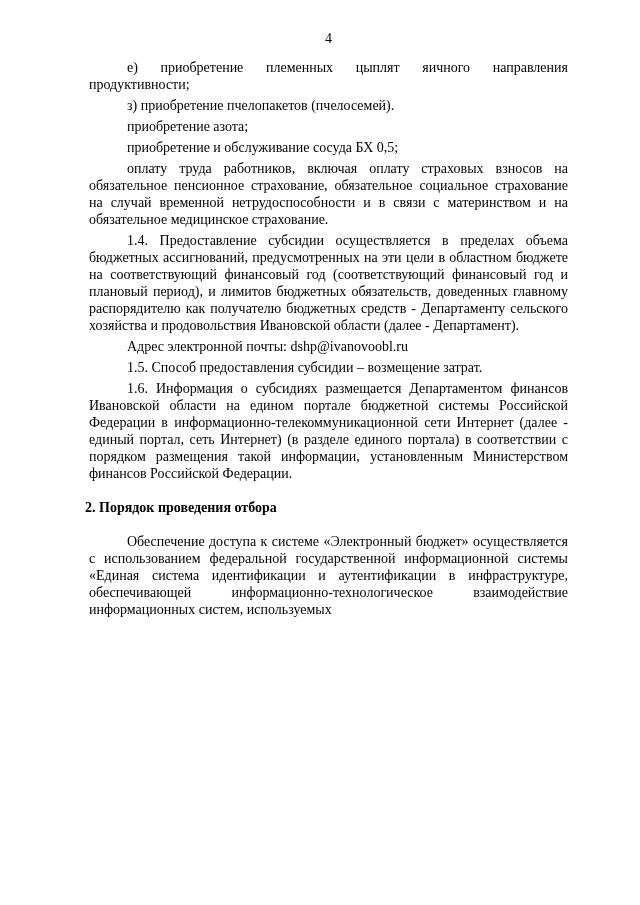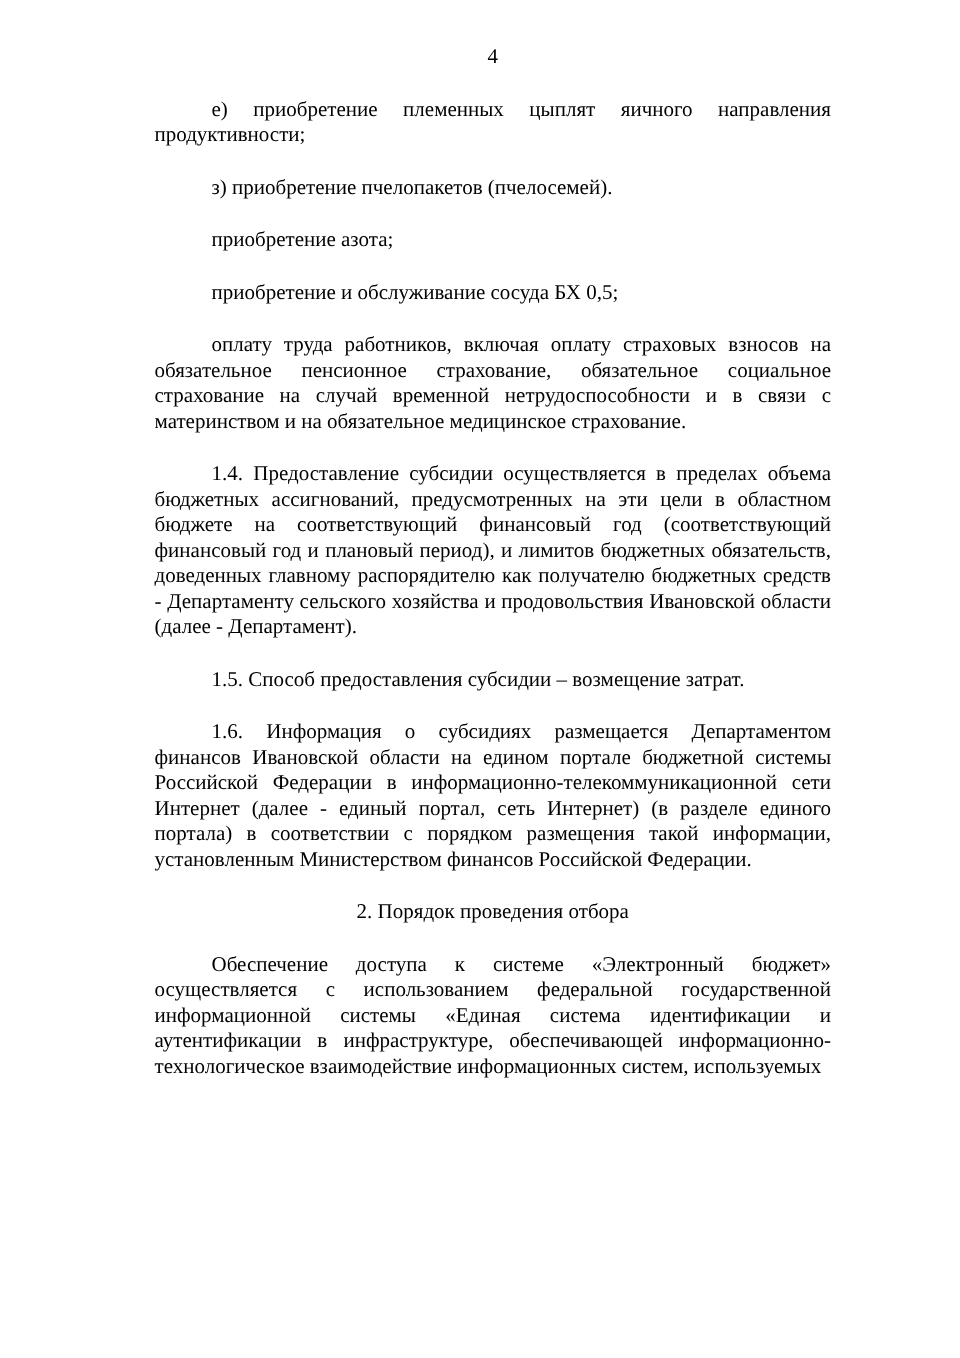--- a/index.html
+++ b/index.html
@@ -18,41 +18,42 @@
     line-height: 17px;
     box-sizing: border-box;
     padding: 30px 68px 20px 85px;
     overflow: hidden;
   }
   .page-number {
     text-align: center;
     margin-bottom: 12px;
   }
   .doc-body p {
-    margin: 18px;
+    margin: 4px;
     text-align: justify;
     text-indent: 38px;
   }
   .doc-body p.heading {
-    text-align: center;
+    text-align: left;
     text-indent: 0;
-    font-weight: normal;
+    font-weight: bold;
     margin: 17px 0 17px 0;
   }
 </style>
 </head>
 <body>
 
 <div class="page">
   <div class="page-number">4</div>
   <div class="doc-body">
       <p class="indent">е) приобретение племенных цыплят яичного направления продуктивности;</p>
       <p class="indent">з) приобретение пчелопакетов (пчелосемей).</p>
       <p class="indent">приобретение азота;</p>
       <p class="indent">приобретение и обслуживание сосуда БХ 0,5;</p>
       <p class="indent">оплату труда работников, включая оплату страховых взносов на обязательное пенсионное страхование, обязательное социальное страхование на случай временной нетрудоспособности и в связи с материнством и на обязательное медицинское страхование.</p>
       <p class="indent">1.4. Предоставление субсидии осуществляется в пределах объема бюджетных ассигнований, предусмотренных на эти цели в областном бюджете на соответствующий финансовый год (соответствующий финансовый год и плановый период), и лимитов бюджетных обязательств, доведенных главному распорядителю как получателю бюджетных средств - Департаменту сельского хозяйства и продовольствия Ивановской области (далее - Департамент).</p>
+      <p class="indent">Адрес электронной почты: dshp@ivanovoobl.ru</p>
       <p class="indent">1.5. Способ предоставления субсидии – возмещение затрат.</p>
       <p class="indent">1.6. Информация о субсидиях размещается Департаментом финансов Ивановской области на едином портале бюджетной системы Российской Федерации в информационно-телекоммуникационной сети Интернет (далее - единый портал, сеть Интернет) (в разделе единого портала) в соответствии с порядком размещения такой информации, установленным Министерством финансов Российской Федерации.</p>
       <p class="heading">2. Порядок проведения отбора</p>
       <p class="indent">Обеспечение доступа к системе «Электронный бюджет» осуществляется с использованием федеральной государственной информационной системы «Единая система идентификации и аутентификации в инфраструктуре, обеспечивающей информационно-технологическое взаимодействие информационных систем, используемых</p>
     </div>
 </div>
 
 </body></html>

